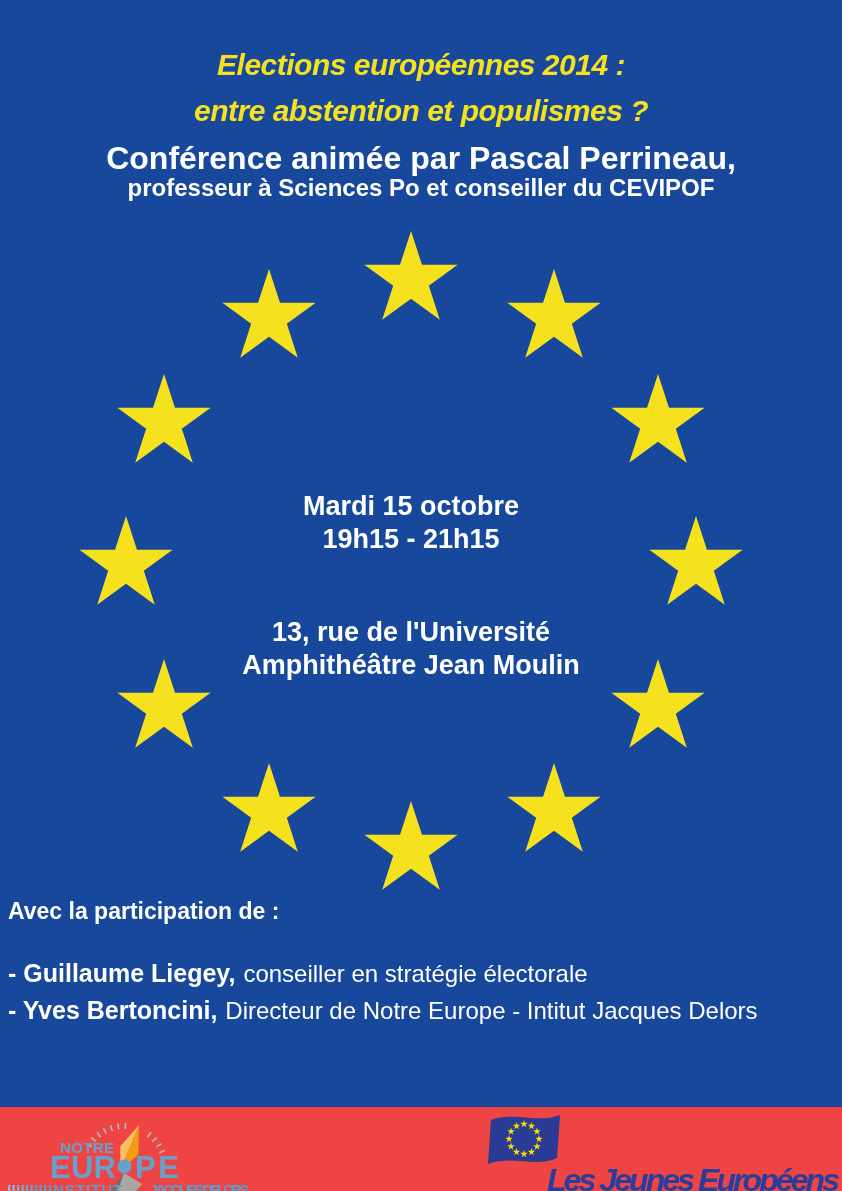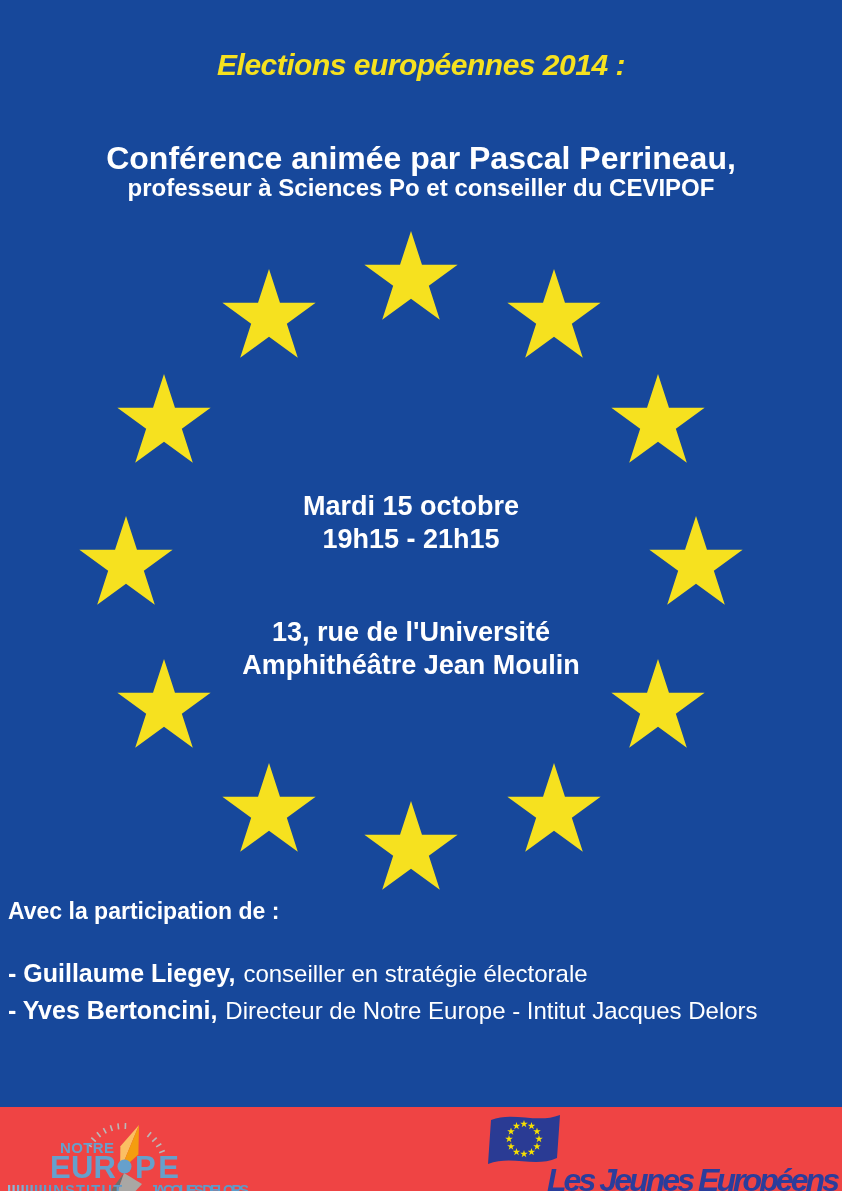--- a/index.html
+++ b/index.html
@@ -59,20 +59,21 @@
   .logo-ne{position:absolute;left:8px;top:10px;}
   .logo-je{position:absolute;left:485px;top:3px;}
 </style>
 </head>
 <body>
 
 <div class="poster">
 
   <h1 class="title">
     <span>Elections européennes 2014 :</span>
+    <span>entre abstention et populismes ?</span>
   </h1>
 
   <div class="subtitle">
     <span class="l1">Conférence animée par Pascal Perrineau,</span>
     <span class="l2">professeur à Sciences Po et conseiller du CEVIPOF</span>
   </div>
 
   <div id="star-layer">
       <svg viewBox="0 0 100 100" class="star" style="left: 362px; top: 231px; width: 98px; height: 98px;">
         <polygon points="50,0 61.2,34.5 97.6,34.5 68.2,55.9 79.4,90.5 50,69.1 20.6,90.5 31.8,55.9 2.4,34.5 38.8,34.5" fill="#F6E11F"></polygon>

